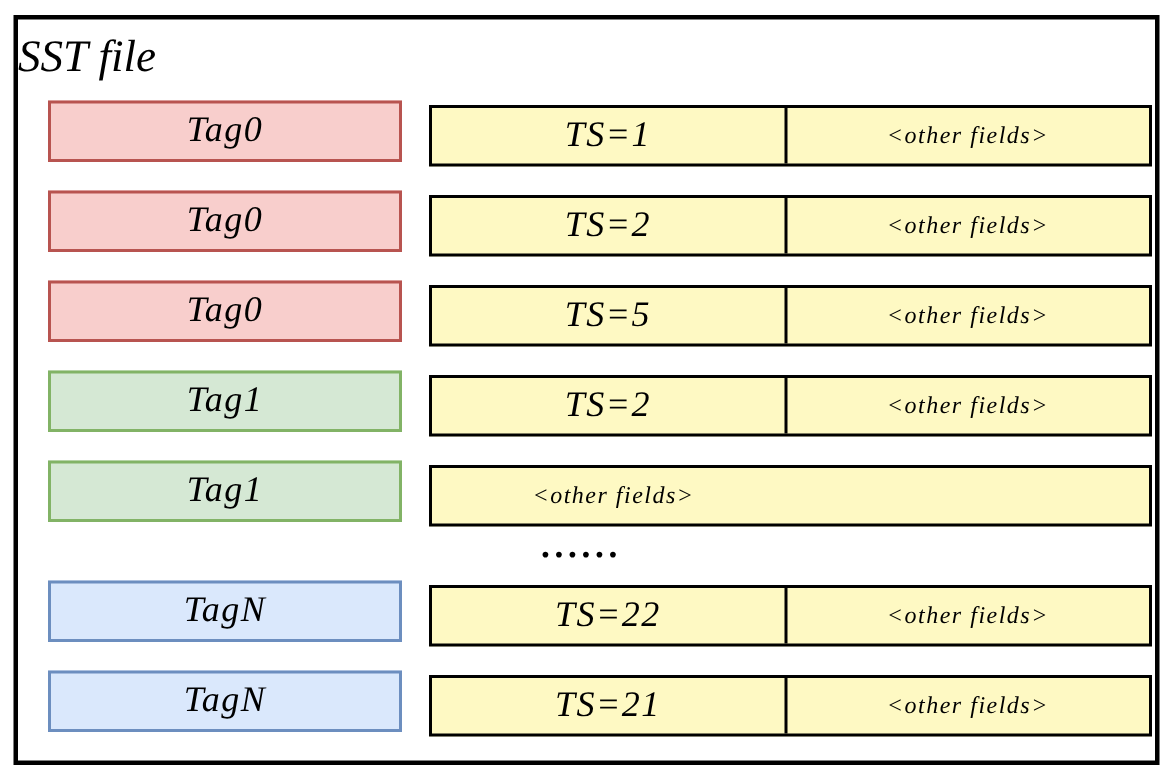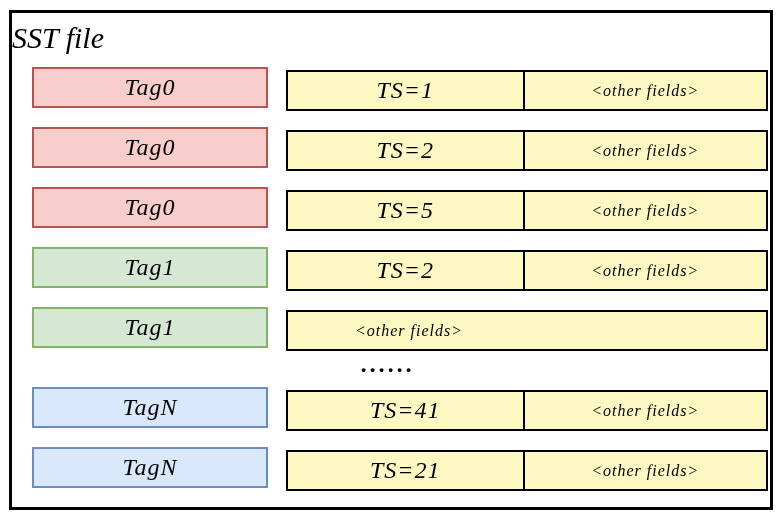--- a/index.html
+++ b/index.html
@@ -131,21 +131,21 @@
     <div class="record-box">
       <div class="other-cell">&lt;other fields&gt;</div>
     </div>
   </div>
 
   <div class="ellipsis-row">......</div>
 
   <div class="row" style="top:390px">
     <div class="tag-cell" style="background-color: rgb(218, 232, 252); border-color: rgb(108, 142, 191);">TagN</div>
     <div class="record-box">
-      <div class="ts-cell">TS=41</div>
+      <div class="ts-cell">TS=22</div>
       <div class="other-cell">&lt;other fields&gt;</div>
     </div>
   </div>
 
   <div class="row" style="top:450px">
     <div class="tag-cell" style="background-color: rgb(218, 232, 252); border-color: rgb(108, 142, 191);">TagN</div>
     <div class="record-box">
       <div class="ts-cell">TS=21</div>
       <div class="other-cell">&lt;other fields&gt;</div>
     </div>

